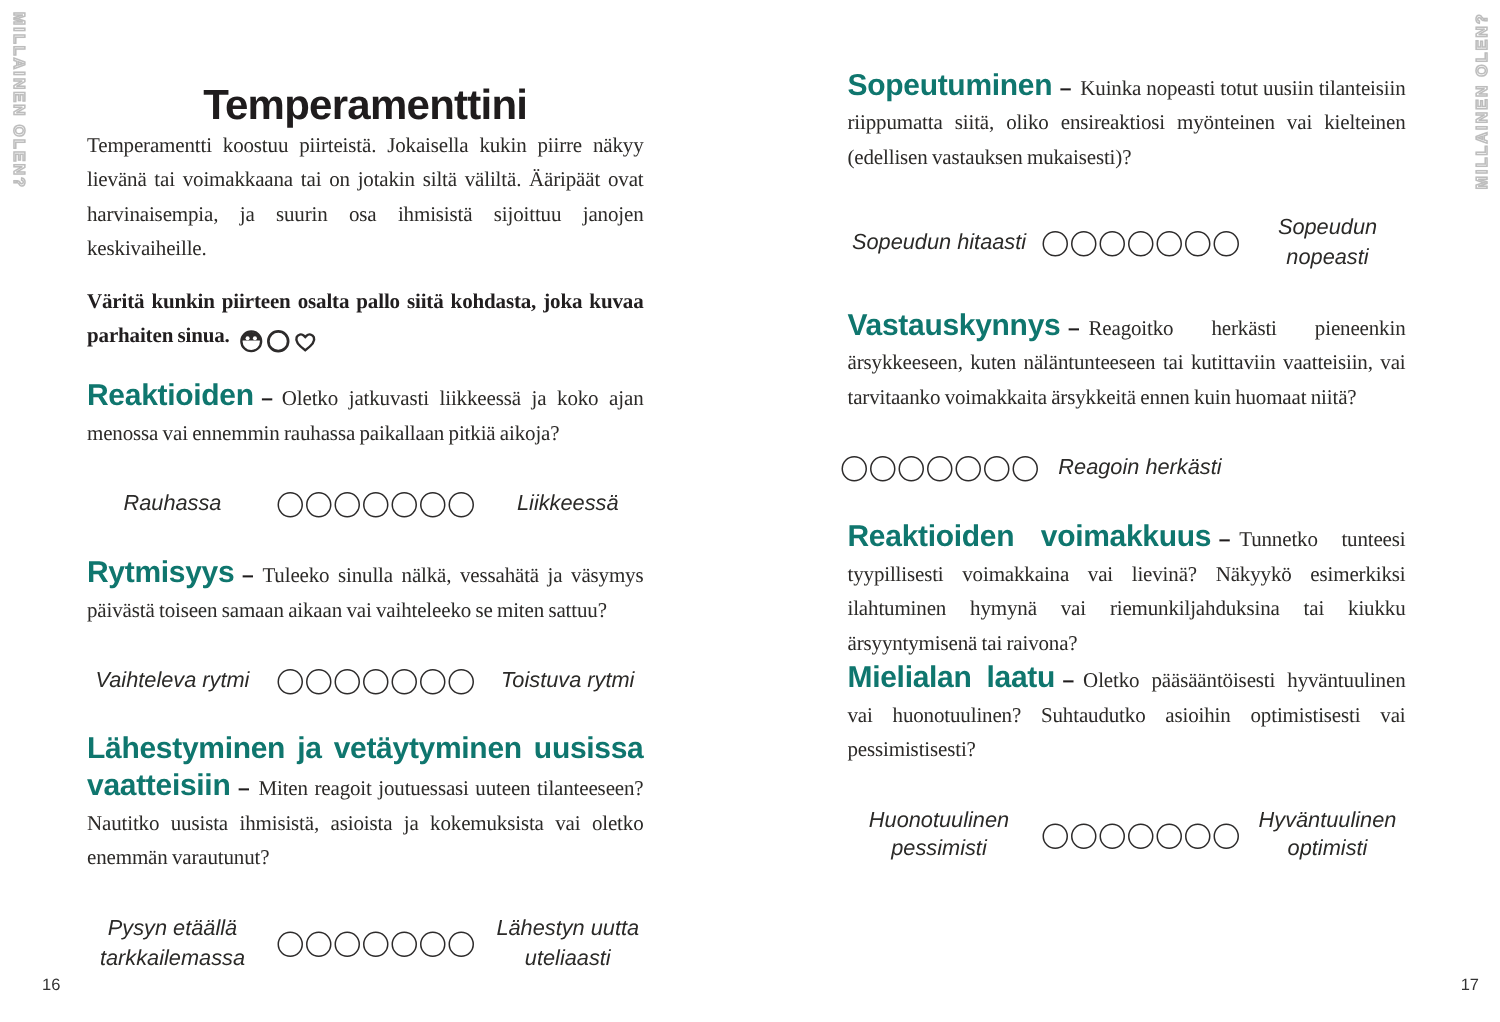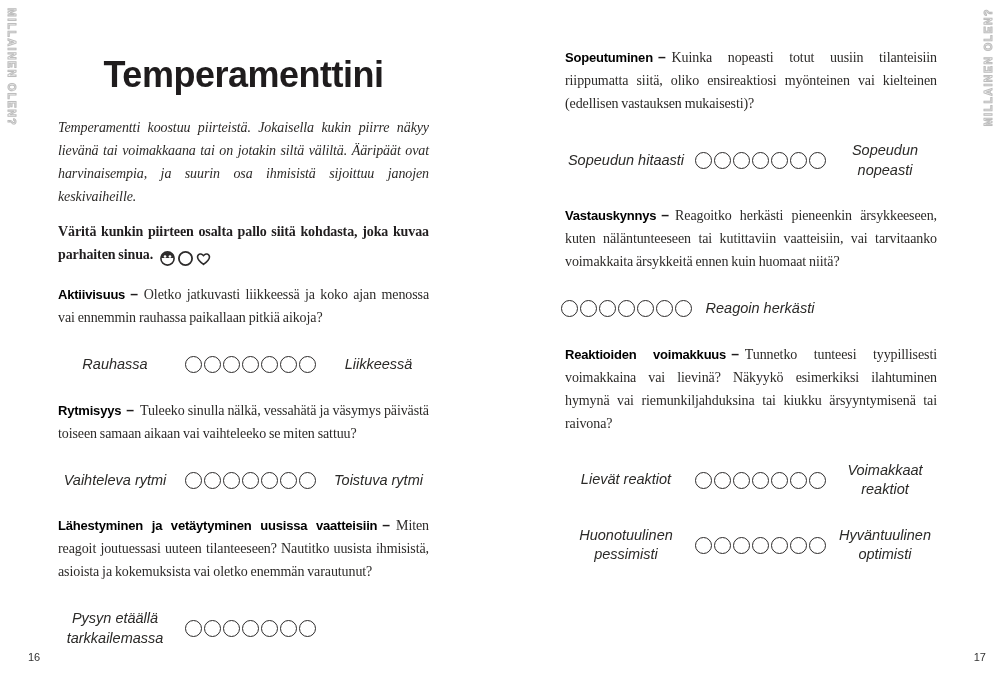--- a/index.html
+++ b/index.html
@@ -15,50 +15,50 @@
   
   .page{position:absolute;top:0;}
   .page.left{left:58px;width:371px;}
   .page.right{left:565px;width:372px;top:46px;}
 
   
   .book-title{
     margin:54px 0 0 0;
     font-family:"Liberation Sans", sans-serif;
     font-weight:bold;
-    font-size:36px;
+    font-size:28px;
     letter-spacing:-0.5px;
     text-align:center;
     color:#1f1c1d;
   }
 
   
   .body-text{
     font-size:14px;
     line-height:23px;
     letter-spacing:-0.1px;
     word-spacing:-0.5px;
     text-align:justify;
     margin:0;
     color:#2c2a28;
   }
-  .intro{margin-top:20px;font-style:italic;}
+  .intro{}
   .instruction{margin-top:12px;font-weight:bold;color:#211e1f;}
   .doodles{white-space:nowrap;margin-left:6px;vertical-align:-3px;}
   .doodles svg{vertical-align:middle;margin-right:1px;}
 
   
   .section{margin-top:0;}
   .page.left .section{margin-top:14px;}
   .q{composes:none;}
   .term{
     font-family:"Liberation Sans", sans-serif;
     font-weight:bold;
-    font-size:13px;
-    color:#000000;
+    font-size:20px;
+    color:#0f766e;
     letter-spacing:-0.2px;
   }
   .dash{
     font-family:"Liberation Sans", sans-serif;
     font-weight:bold;
     color:#1f1c1d;
     margin:0 6px 0 5px;
   }
 
   
@@ -135,21 +135,21 @@
             <path d="M1.9 7.6 a6.15 6.15 0 0 1 12.2 0 z" fill="#2d2b2b"></path>
             <circle cx="5.7" cy="6.1" r="1.25" fill="#ffffff"></circle>
             <circle cx="10.3" cy="6.1" r="1.25" fill="#ffffff"></circle>
           </svg><svg width="17" height="17" viewBox="0 0 16 16">
             <circle cx="8" cy="8" r="6.2" fill="none" stroke="#2d2b2b" stroke-width="1.7"></circle>
           </svg><svg width="17" height="17" viewBox="0 0 16 16">
             <path d="M8 13.6 C3.1 10.2 1.8 7.6 2.6 5.5 C3.3 3.7 5.7 3.1 7.1 4.5 L8 5.4 L8.9 4.5 C10.3 3.1 12.7 3.7 13.4 5.5 C14.2 7.6 12.9 10.2 8 13.6 Z" fill="none" stroke="#2d2b2b" stroke-width="1.5"></path>
           </svg></span></p>
 
     <div class="section">
-      <p class="body-text q"><strong class="term">Aktiivisuus</strong><strong class="dash">–</strong><span>Oletko jatkuvasti liikkeessä ja koko ajan menossa vai ennemmin rauhassa paikallaan pitkiä aikoja?</span></p>
+      <p class="body-text q"><strong class="term">Reaktioiden</strong><strong class="dash">–</strong><span>Oletko jatkuvasti liikkeessä ja koko ajan menossa vai ennemmin rauhassa paikallaan pitkiä aikoja?</span></p>
       <div class="scale-row">
         <div class="slabel">Rauhassa</div>
         <div class="dots">
             <span class="dot"></span>
             <span class="dot"></span>
             <span class="dot"></span>
             <span class="dot"></span>
             <span class="dot"></span>
             <span class="dot"></span>
             <span class="dot"></span>
@@ -181,20 +181,21 @@
         <div class="slabel">Pysyn etäällä tarkkailemassa</div>
         <div class="dots">
             <span class="dot"></span>
             <span class="dot"></span>
             <span class="dot"></span>
             <span class="dot"></span>
             <span class="dot"></span>
             <span class="dot"></span>
             <span class="dot"></span>
           </div>
+        <div class="slabel">Lähestyn uutta uteliaasti</div>
       </div>
     </div>
 
   </div>
 
   <div class="page right">
 
     <div class="section">
       <p class="body-text q"><strong class="term">Sopeutuminen</strong><strong class="dash">–</strong><span>Kuinka nopeasti totut uusiin tilanteisiin riippumatta siitä, oliko ensireaktiosi myönteinen vai kielteinen (edellisen vastauksen mukaisesti)?</span></p>
       <div class="scale-row">
@@ -223,36 +224,24 @@
             <span class="dot"></span>
             <span class="dot"></span>
             <span class="dot"></span>
           </div>
         <div class="slabel">Reagoin herkästi</div>
       </div>
     </div>
 
     <div class="section">
       <p class="body-text q"><strong class="term">Reaktioiden voimakkuus</strong><strong class="dash">–</strong><span>Tunnetko tunteesi tyypillisesti voimakkaina vai lievinä? Näkyykö esimerkiksi ilahtuminen hymynä vai riemunkiljahduksina tai kiukku ärsyyntymisenä tai raivona?</span></p>
-      <div class="scale-row">
-        <div class="slabel">Lievät reaktiot</div>
-        <div class="dots">
-            <span class="dot"></span>
-            <span class="dot"></span>
-            <span class="dot"></span>
-            <span class="dot"></span>
-            <span class="dot"></span>
-            <span class="dot"></span>
-            <span class="dot"></span>
-          </div>
-        <div class="slabel">Voimakkaat reaktiot</div>
-      </div>
-    </div>
-
-    <div class="section">
+    </div>
+
+    <div class="section">
+      <p class="body-text q"><strong class="term">Mielialan laatu</strong><strong class="dash">–</strong><span>Oletko pääsääntöisesti hyväntuulinen vai huonotuulinen? Suhtaudutko asioihin optimistisesti vai pessimistisesti?</span></p>
       <div class="scale-row">
         <div class="slabel">Huonotuulinen pessimisti</div>
         <div class="dots">
             <span class="dot"></span>
             <span class="dot"></span>
             <span class="dot"></span>
             <span class="dot"></span>
             <span class="dot"></span>
             <span class="dot"></span>
             <span class="dot"></span>

